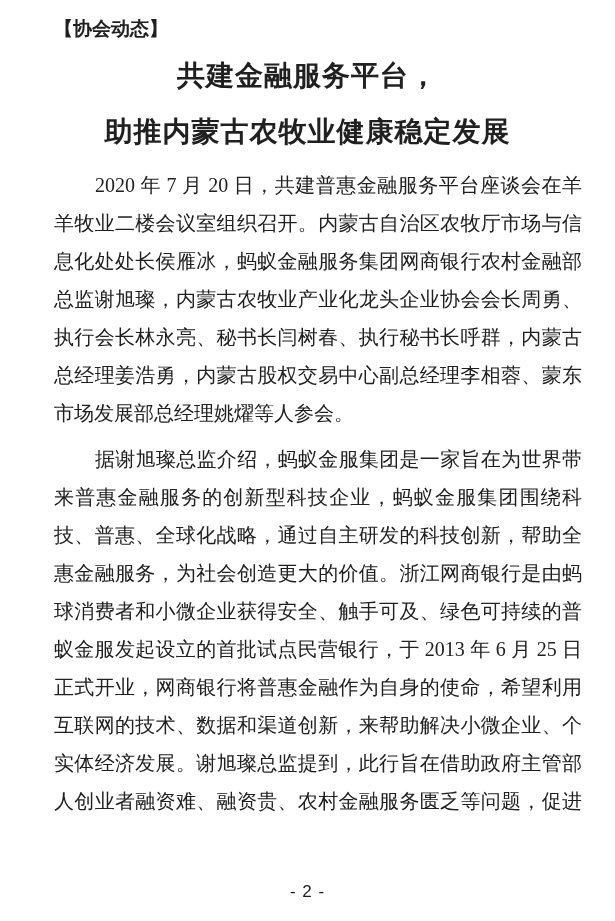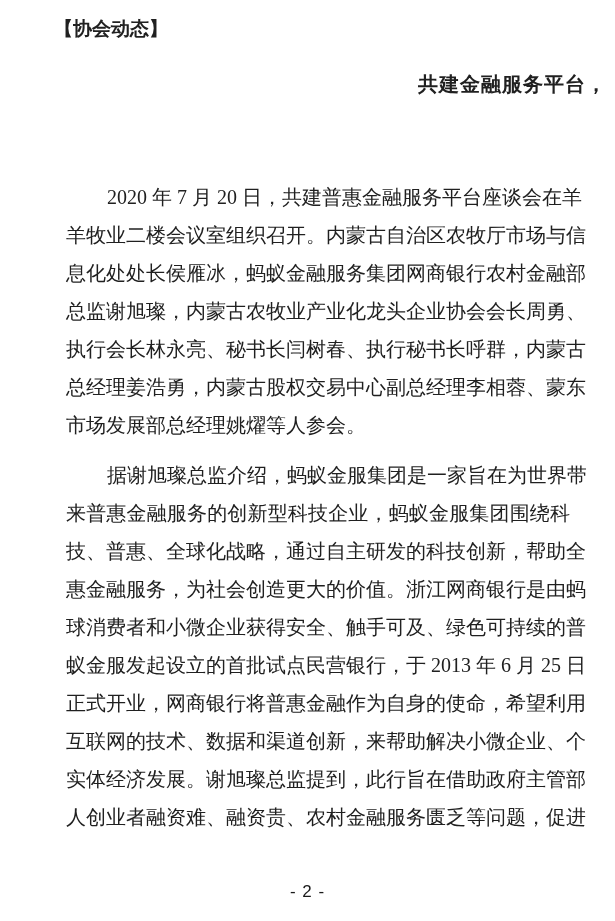--- a/index.html
+++ b/index.html
@@ -23,39 +23,39 @@
     font-size: 19px;
     font-weight: bold;
     font-family: "Liberation Sans", "DejaVu Sans", sans-serif;
     white-space: nowrap;
   }
   .title {
     position: absolute;
     left: 0;
     right: 0;
     top: 48px;
-    margin: 8px;
-    text-align: right;
-    font-size: 20px;
+    margin: 0;
+    text-align: center;
+    font-size: 28px;
     font-weight: bold;
     letter-spacing: 1px;
   }
   .title-line {
     display: block;
     height: 56px;
     line-height: 56px;
     white-space: nowrap;
   }
   .body-block {
     position: absolute;
     left: 54px;
     right: 33px;
     top: 166px;
   }
-  .paragraph { margin: 12px; }
+  .paragraph { margin: 0; }
   .paragraph + .paragraph { margin-top: 8px; }
   .line {
     height: 38px;
     line-height: 38px;
     font-size: 20px;
     text-align: justify;
     text-align-last: justify;
     text-justify: inter-character;
     white-space: nowrap;
   }
@@ -78,20 +78,21 @@
 </style>
 </head>
 <body>
 
 <div class="page">
 
   <div class="section-tag">【协会动态】</div>
 
   <h1 class="title">
     <span class="title-line">共建金融服务平台，</span>
+    <span class="title-line">助推内蒙古农牧业健康稳定发展</span>
   </h1>
 
   <div class="body-block">
       <div class="paragraph">
         <div class="line indent">2020 年 7 月 20 日，共建普惠金融服务平台座谈会在羊</div>
         <div class="line">羊牧业二楼会议室组织召开。内蒙古自治区农牧厅市场与信</div>
         <div class="line">息化处处长侯雁冰，蚂蚁金融服务集团网商银行农村金融部</div>
         <div class="line">总监谢旭璨，内蒙古农牧业产业化龙头企业协会会长周勇、</div>
         <div class="line">执行会长林永亮、秘书长闫树春、执行秘书长呼群，内蒙古</div>
         <div class="line">总经理姜浩勇，内蒙古股权交易中心副总经理李相蓉、蒙东</div>

